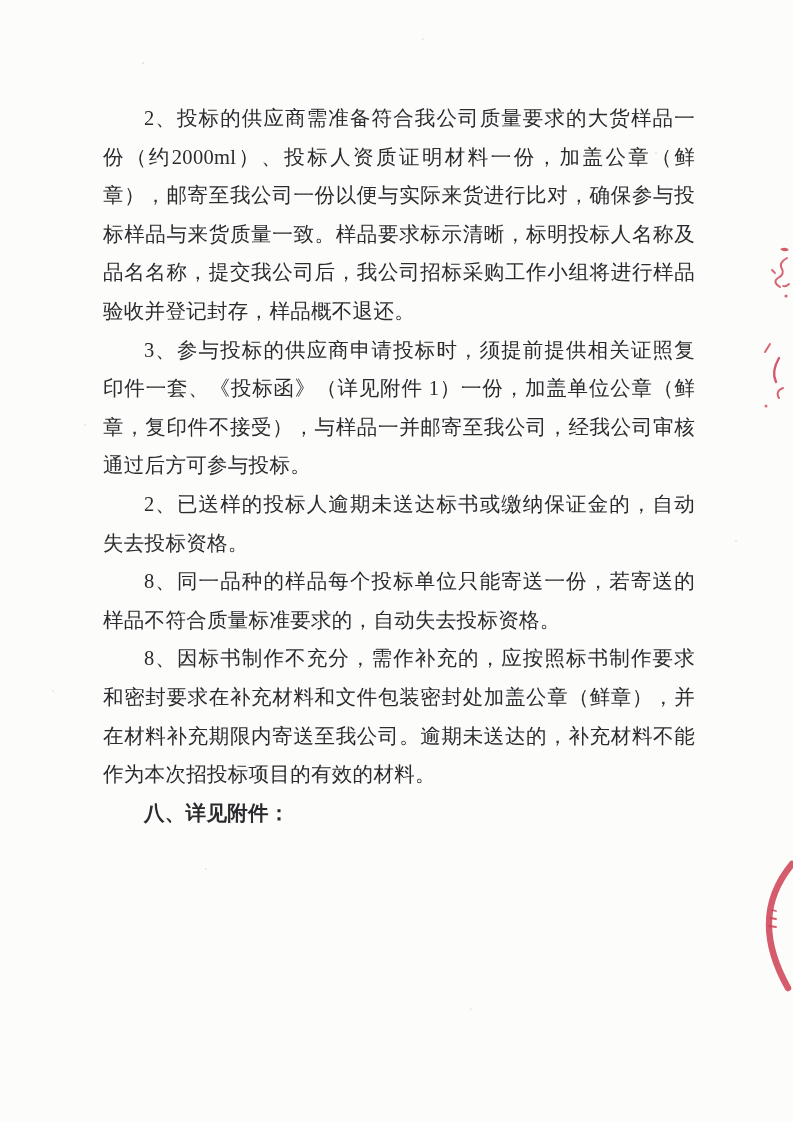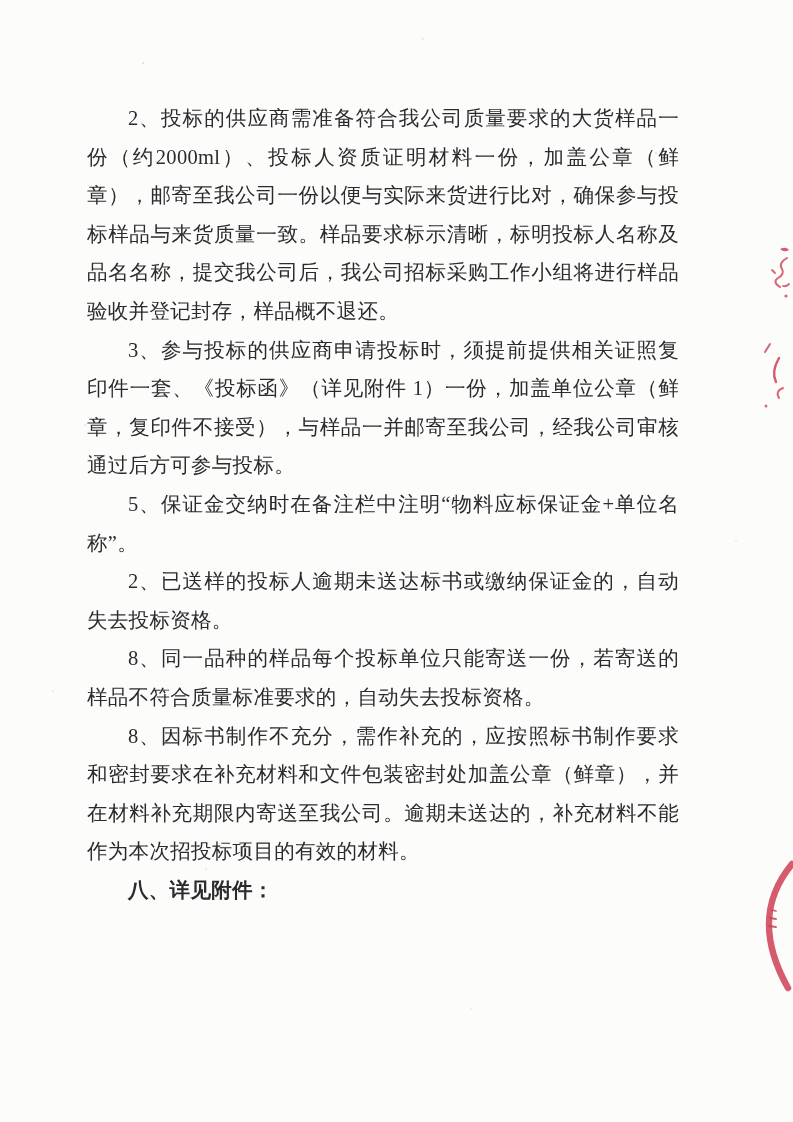--- a/index.html
+++ b/index.html
@@ -12,21 +12,21 @@
     width: 793px;
     height: 1122px;
     background: var(--paper, #fcfcfa);
     overflow: hidden;
     font-family: "Liberation Serif", "DejaVu Serif", serif;
     color: var(--ink, #2b2b2f);
   }
   .content {
     position: absolute;
     top: 99px;
-    left: 87px;
+    left: 103px;
     width: 592px;
   }
   p.para {
     margin: 0;
     padding: 0;
     font-size: 20.5px;
     line-height: 38.6px;
     letter-spacing: 0.3px;
     text-align: justify;
     text-align-last: left;
@@ -66,21 +66,20 @@
 </head>
 <body>
 
 <div class="page">
 
   <div class="specks"></div>
 
   <div class="content">
     <p class="para">2、投标的供应商需准备符合我公司质量要求的大货样品一份（约2000ml）、投标人资质证明材料一份，加盖公章（鲜章），邮寄至我公司一份以便与实际来货进行比对，确保参与投标样品与来货质量一致。样品要求标示清晰，标明投标人名称及品名名称，提交我公司后，我公司招标采购工作小组将进行样品验收并登记封存，样品概不退还。</p>
     <p class="para">3、参与投标的供应商申请投标时，须提前提供相关证照复印件一套、《投标函》（详见附件 1）一份，加盖单位公章（鲜章，复印件不接受），与样品一并邮寄至我公司，经我公司审核通过后方可参与投标。</p>
-    <p class="para">5、保证金交纳时在备注栏中注明“物料应标保证金+单位名称”。</p>
     <p class="para">2、已送样的投标人逾期未送达标书或缴纳保证金的，自动失去投标资格。</p>
     <p class="para">8、同一品种的样品每个投标单位只能寄送一份，若寄送的样品不符合质量标准要求的，自动失去投标资格。</p>
     <p class="para">8、因标书制作不充分，需作补充的，应按照标书制作要求和密封要求在补充材料和文件包装密封处加盖公章（鲜章），并在材料补充期限内寄送至我公司。逾期未送达的，补充材料不能作为本次招投标项目的有效的材料。</p>
     <p class="para heading">八、详见附件：</p>
   </div>
 
   <div class="red-mark mark-top">
     <svg width="27" height="58" viewBox="0 0 27 58" xmlns="http://www.w3.org/2000/svg">
       <path d="M14,5 q6,-3 9,1 q-5,3 -9,-1 z" fill="currentColor" opacity="0.85"></path>
       <path d="M21,14 q-9,5 -5,11 q3,5 -4,9 q-6,4 2,9" stroke="currentColor" fill="none" stroke-width="2" stroke-linecap="round" opacity="0.8"></path>

